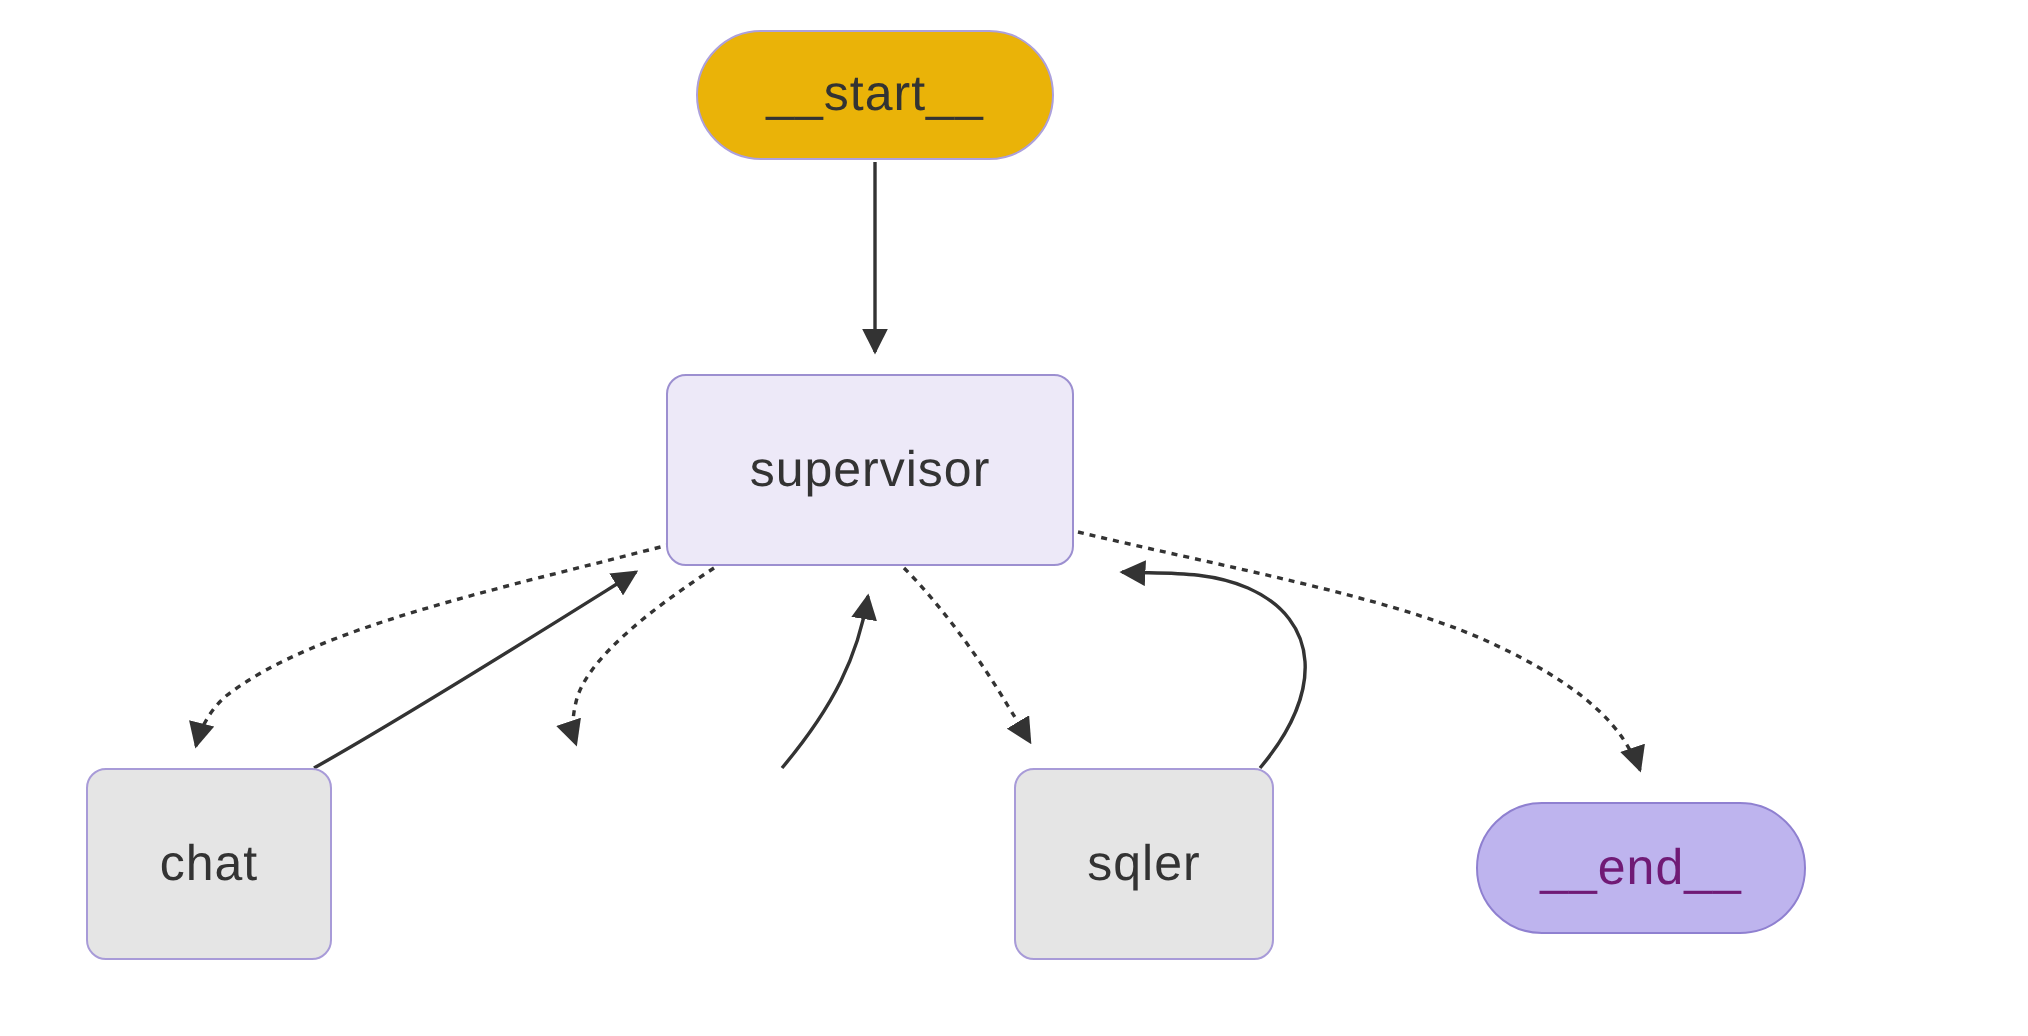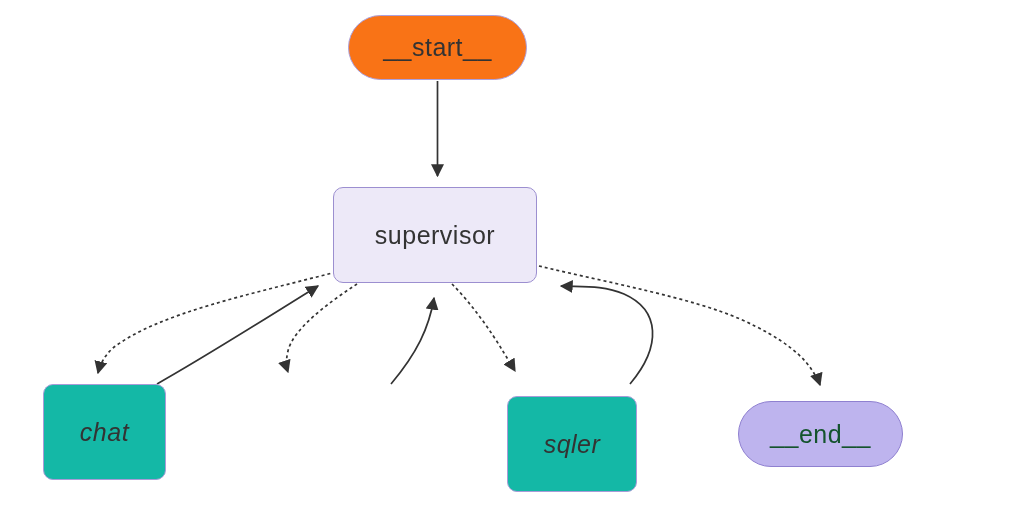--- a/index.html
+++ b/index.html
@@ -9,29 +9,29 @@
   }
   .edges{position:absolute;left:0;top:0;width:1014px;height:518px;}
   .edge{fill:none;stroke:#333333;stroke-width:1.7px;}
   .edge.dashed{stroke-dasharray:3 3;}
   .node{
     position:absolute;box-sizing:border-box;
     display:flex;align-items:center;justify-content:center;
     font-size:25px;color:#333333;letter-spacing:0.5px;
   }
   .rect{background:#EDE9F8;border:1.5px solid #9C8FD0;border-radius:10px;justify-content:center;}
-  .rect.worker{background:#14b8a6;border-color:#A89BD8;font-style:italic;}
+  .rect.worker{background:#e5e5e5;border-color:#A89BD8;}
   .stadium{border-radius:34px;}
-  .start{background:#f97316;border:1.5px solid #ACA0DC;}
-  .end{background:#BEB4EE;border:1.5px solid #8F80D0;color:#14532d;}
+  .start{background:#eab308;border:1.5px solid #ACA0DC;}
+  .end{background:#BEB4EE;border:1.5px solid #8F80D0;color:#701a75;}
   #n-start{left:348px;top:15px;width:179px;height:65px;}
   #n-supervisor{left:333px;top:187px;width:204px;height:96px;}
   #n-chat{left:43px;top:384px;width:123px;height:96px;}
   #n-coder{left:265px;top:384px;width:142px;height:96px;}
-  #n-sqler{left:507px;top:384px;width:130px;height:96px;margin-top:12px;}
+  #n-sqler{left:507px;top:384px;width:130px;height:96px;}
   #n-end{left:738px;top:401px;width:165px;height:66px;}
 </style>
 </head>
 <body>
 
 <div class="canvas">
 
   <svg class="edges" viewBox="0 0 1014 518" xmlns="http://www.w3.org/2000/svg">
     <defs>
       <marker id="arrowhead" viewBox="0 0 10 10" refX="9" refY="5" markerUnits="userSpaceOnUse" markerWidth="13" markerHeight="13" orient="auto">

